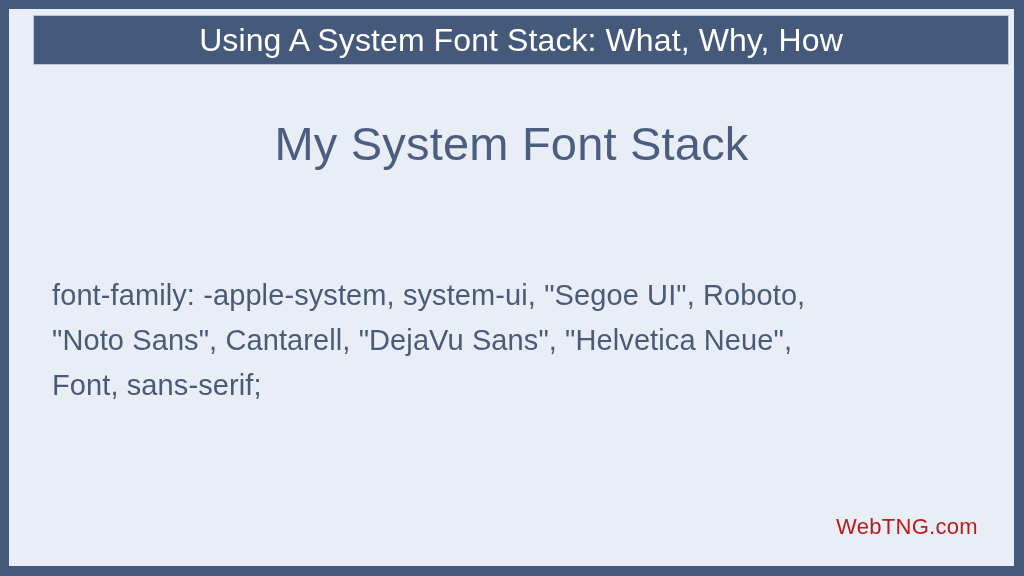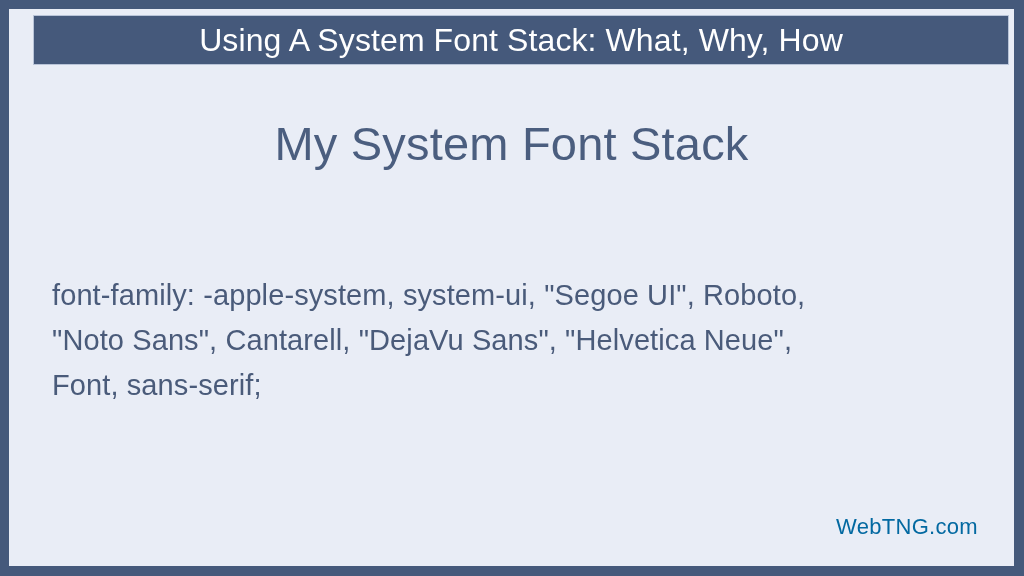--- a/index.html
+++ b/index.html
@@ -85,21 +85,21 @@
     font-weight: 400;
     letter-spacing: 0.1px;
     white-space: nowrap;
   }
 
   
   .footer {
     position: absolute;
     right: 36px;
     bottom: 28px;
-    color: #0369a1;
+    color: #b91c1c;
     font-size: 22px;
     line-height: 1;
     font-weight: 400;
     letter-spacing: 0.3px;
     white-space: nowrap;
   }
 </style>
 </head>
 <body>
 

